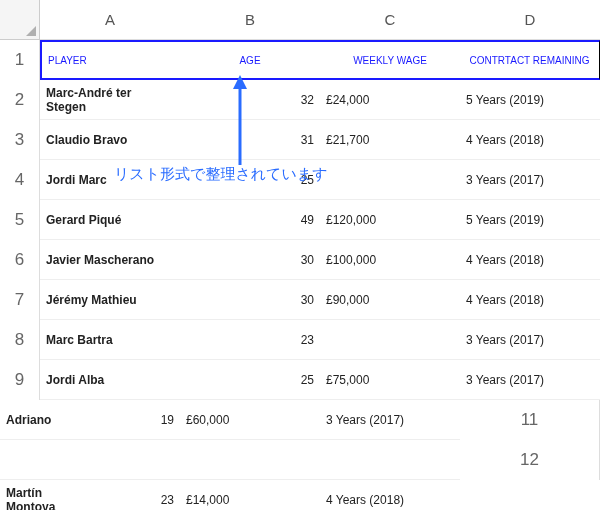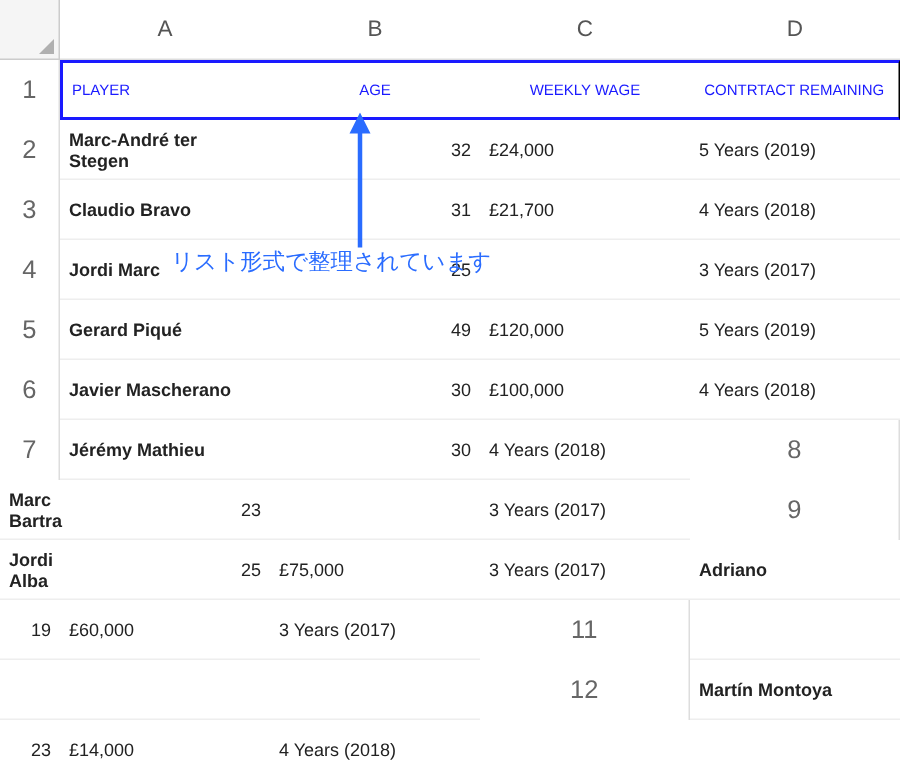--- a/index.html
+++ b/index.html
@@ -137,20 +137,21 @@
 
   <div class="rowhead">6</div>
   <div class="cell bold">Javier Mascherano</div>
   <div class="cell right">30</div>
   <div class="cell">£100,000</div>
   <div class="cell">4 Years (2018)</div>
 
   <div class="rowhead">7</div>
   <div class="cell bold">Jérémy Mathieu</div>
   <div class="cell right">30</div>
+  <div class="cell">£90,000</div>
   <div class="cell">4 Years (2018)</div>
 
   <div class="rowhead">8</div>
   <div class="cell bold">Marc Bartra</div>
   <div class="cell right">23</div>
   <div class="cell"></div>
   <div class="cell">3 Years (2017)</div>
 
   <div class="rowhead">9</div>
   <div class="cell bold">Jordi Alba</div>

